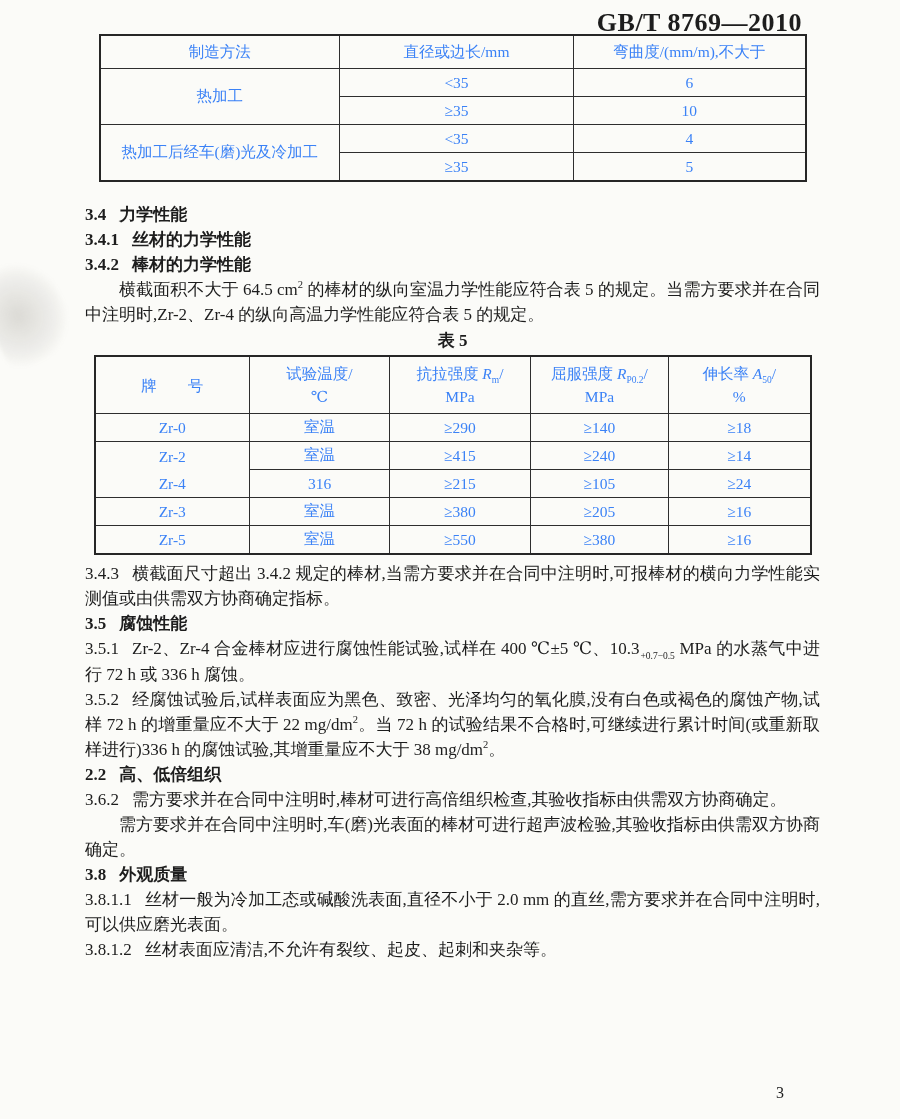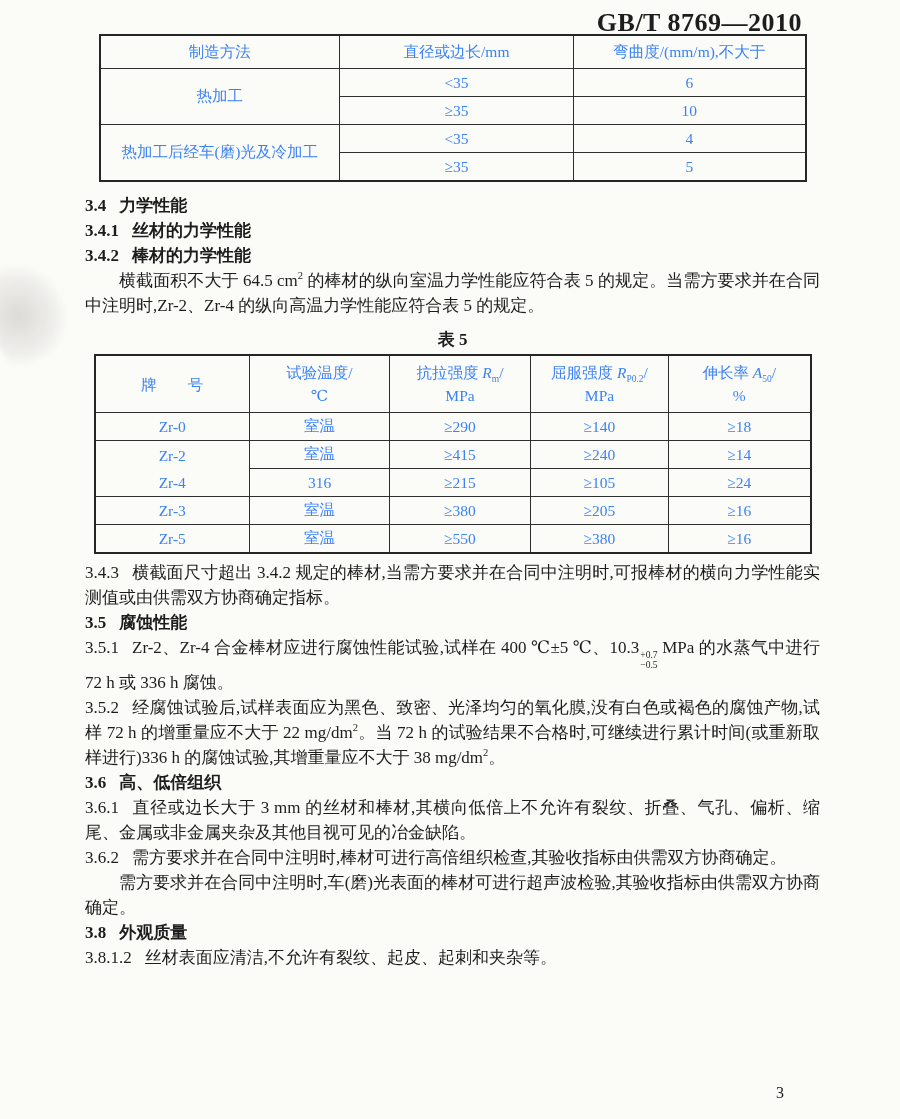--- a/index.html
+++ b/index.html
@@ -13,46 +13,46 @@
     background:radial-gradient(ellipse at 40% 50%,rgba(105,100,92,.22),rgba(105,100,92,.08) 55%,transparent 75%);
     transform:rotate(-28deg);filter:blur(2px);pointer-events:none;
   }
   .content{position:absolute;left:85px;top:0;width:735px;}
   .std-header{
     text-align:right;font-weight:bold;font-size:26px;line-height:22px;
     margin:12px 18px 0 0;letter-spacing:.5px;
   }
   .tbl-title{text-align:center;font-weight:bold;font-size:17px;line-height:20px;}
   .t4-title{margin:20px 0 6px 0;}
-  .t5-title{margin:12px 0 4px 0;}
+  .t5-title{margin:4px 0 4px 0;}
   table{border-collapse:collapse;margin:0 auto;table-layout:fixed;background:transparent;}
   #table4,#table5{border:2.4px solid #262626;}
   th,td{
     border:1.4px solid #2e2e2e;text-align:center;vertical-align:middle;
     font-weight:normal;font-size:15.5px;padding:0 4px;color:#3b82f6;
   }
   #table4{width:706px;}
   #table4 thead th{height:32px;font-weight:normal;}
   #table4 tbody td{height:27px;}
   #table5{width:716px;}
   #table5 thead th{height:56px;}
   #table5 thead div{line-height:23px;}
   #table5 tbody td{height:27px;}
   #table5 td.grade-cell div{line-height:27px;}
-  .flow{margin-top:11px;}
+  .flow{margin-top:20px;}
   #body-lower{margin-top:6px;}
   .para{font-size:17px;line-height:25px;margin:0;text-align:justify;}
   .para.h{font-weight:bold;}
   .para.indent{text-indent:2em;}
   .num{margin-right:13px;}
   sup.s{font-size:10.5px;vertical-align:super;line-height:0;}
   sub.s{font-size:9.5px;vertical-align:sub;line-height:0;}
   .ivar{font-style:italic;font-family:"Liberation Serif","DejaVu Serif",serif;}
   .tol{
-    display:inline-flex;flex-direction:column;vertical-align:-5px;
+    display:inline-flex;flex-direction:row;vertical-align:-5px;
     font-size:9.5px;line-height:9.5px;text-align:left;margin-left:1px;
   }
   .tol span{display:block;height:9.5px;}
   .page-number{
     position:absolute;top:1084px;right:116px;font-size:16px;line-height:18px;
   }
 </style>
 </head>
 <body>
 
@@ -186,23 +186,23 @@
   </table>
 
   <div id="body-lower" class="flow">
       <p class="para pn"><span class="num">3.4.3</span>横截面尺寸超出 3.4.2 规定的棒材,当需方要求并在合同中注明时,可报棒材的横向力学性能实测值或由供需双方协商确定指标。</p>
       <p class="para h"><span class="num">3.5</span>腐蚀性能</p>
       <p class="para pn"><span class="num">3.5.1</span>Zr-2、Zr-4 合金棒材应进行腐蚀性能试验,试样在 400 ℃±5 ℃、10.3<span class="tol">
           <span>+0.7</span>
           <span>−0.5</span>
         </span> MPa 的水蒸气中进行 72 h 或 336 h 腐蚀。</p>
       <p class="para pn"><span class="num">3.5.2</span>经腐蚀试验后,试样表面应为黑色、致密、光泽均匀的氧化膜,没有白色或褐色的腐蚀产物,试样 72 h 的增重量应不大于 22 mg/dm<sup class="s">2</sup>。当 72 h 的试验结果不合格时,可继续进行累计时间(或重新取样进行)336 h 的腐蚀试验,其增重量应不大于 38 mg/dm<sup class="s">2</sup>。</p>
-      <p class="para h"><span class="num">3.6</span>高、低倍组织</p>
-      <p class="para pn"><span class="num">3.6.1</span>直径或边长大于 3 mm 的丝材和棒材,其横向低倍上不允许有裂纹、折叠、气孔、偏析、缩尾、金属或非金属夹杂及其他目视可见的冶金缺陷。</p>
+      <p class="para h"><span class="num">2.2</span>高、低倍组织</p>
       <p class="para pn"><span class="num">3.6.2</span>需方要求并在合同中注明时,棒材可进行高倍组织检查,其验收指标由供需双方协商确定。</p>
       <p class="para indent">需方要求并在合同中注明时,车(磨)光表面的棒材可进行超声波检验,其验收指标由供需双方协商确定。</p>
       <p class="para h"><span class="num">3.8</span>外观质量</p>
+      <p class="para pn"><span class="num">3.8.1.1</span>丝材一般为冷加工态或碱酸洗表面,直径不小于 2.0 mm 的直丝,需方要求并在合同中注明时,可以供应磨光表面。</p>
       <p class="para pn"><span class="num">3.8.1.2</span>丝材表面应清洁,不允许有裂纹、起皮、起刺和夹杂等。</p>
     </div>
 
 </div>
 
 <div class="page-number">3</div>
 
 </body></html>

